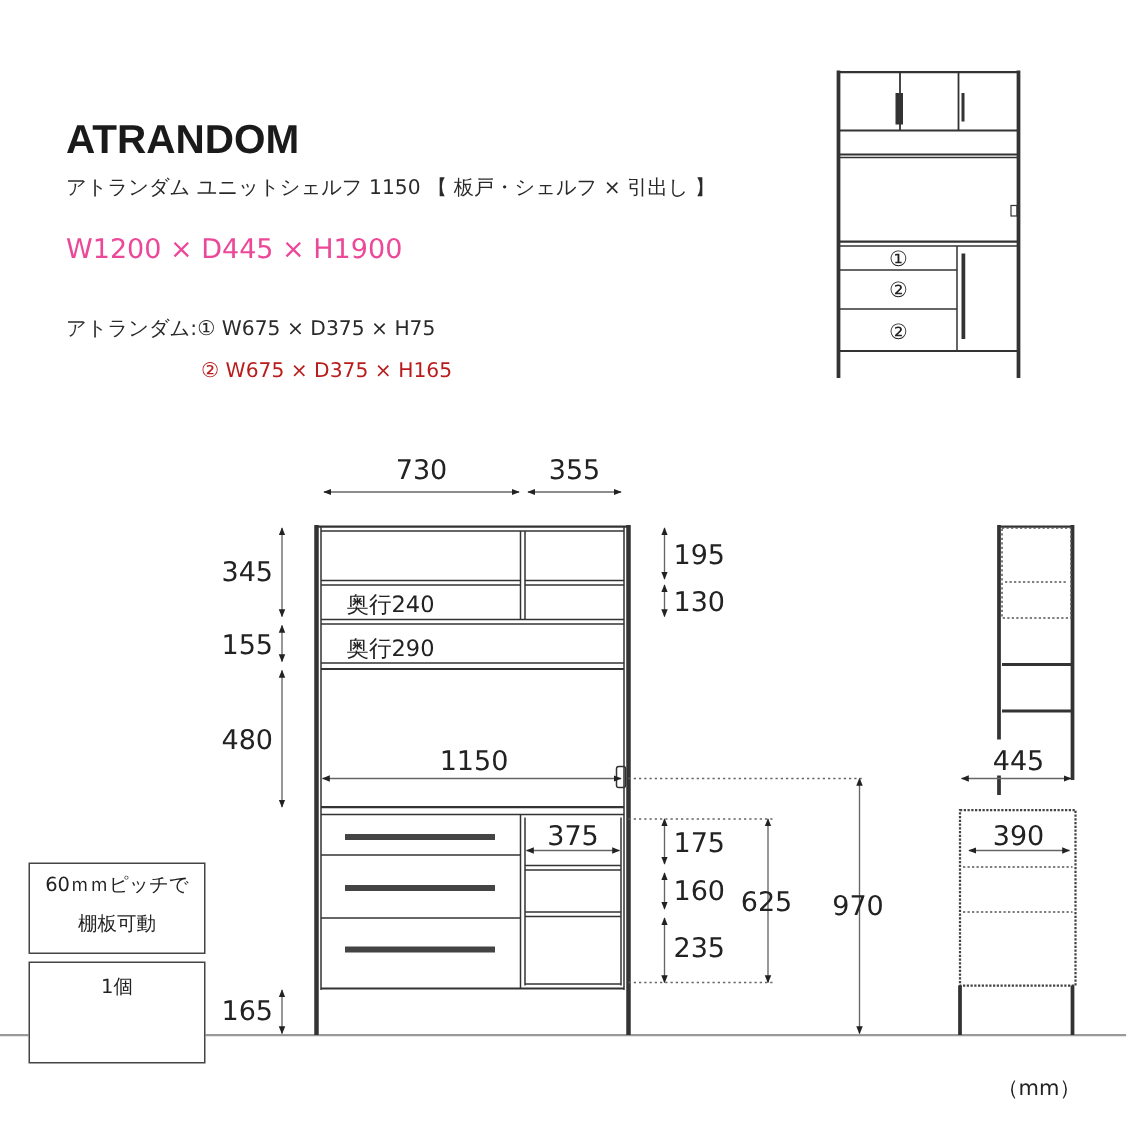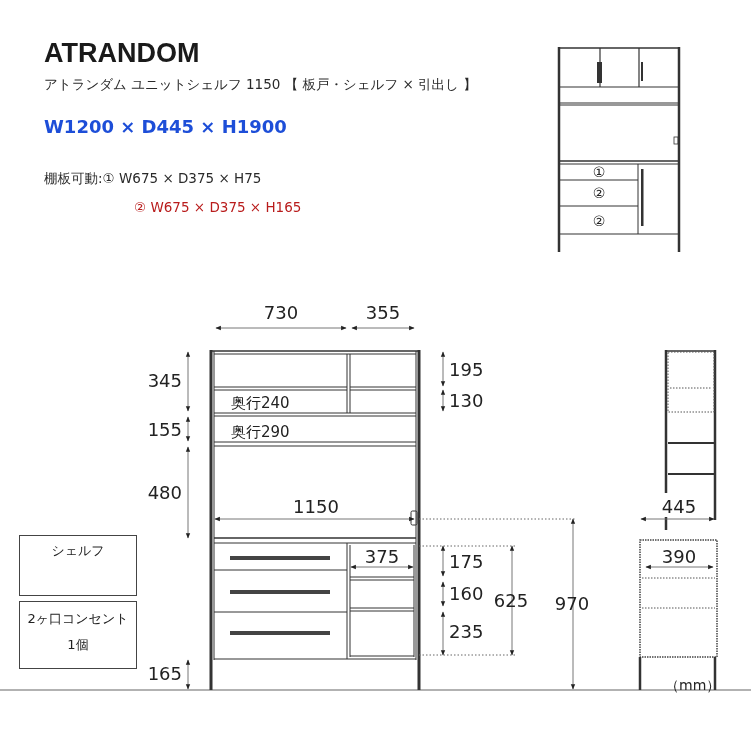--- a/index.html
+++ b/index.html
@@ -1,34 +1,34 @@
 <!DOCTYPE html>
 <html><head>
 <meta charset="utf-8">
 <style>
   html, body { margin: 0; padding: 0; background: #ffffff; }
   body { width: 751px; height: 751px; position: relative; overflow: hidden; font-family: "DejaVu Sans", sans-serif; color: #222; }
-  .abs { position: absolute; }
+  .abs { position: absolute; margin-top: 40px; }
   .title { left: 44px; top: 38px; font-family: "Liberation Sans", sans-serif; font-weight: bold; font-size: 27px; letter-spacing: 0px; color: #1a1a1a; }
   .subtitle { left: 44px; top: 76px; font-size: 13.5px; color: #2a2a2a; white-space: nowrap; }
-  .size { left: 44px; top: 116px; font-size: 18px; color: #1d4ed8; white-space: nowrap; font-weight: bold; }
+  .size { left: 44px; top: 116px; font-size: 18px; color: #ec4899; white-space: nowrap; }
   .drawer1 { left: 44px; top: 170px; font-size: 13.5px; color: #2a2a2a; white-space: nowrap; }
   .drawer2 { left: 134px; top: 199px; font-size: 13.5px; color: #b91c1c; white-space: nowrap; }
   .note-box { border: 1.5px solid #444; background: #fff; font-size: 13px; text-align: center; line-height: 26px; color: #222; }
   .unit { left: 665px; top: 677px; font-size: 14px; color: #222; }
   svg { position: absolute; left: 0; top: 0; }
 </style>
 </head>
 <body>
 
 <div class="abs title">ATRANDOM</div>
 <div class="abs subtitle">アトランダム ユニットシェルフ 1150 【 板戸・シェルフ × 引出し 】</div>
 <div class="abs size">W1200 × D445 × H1900</div>
 <div class="abs drawer1">
-  <span>棚板可動:</span><span>①</span>
+  <span>アトランダム:</span><span>①</span>
   <span>W675 × D375 × H75</span>
 </div>
 <div class="abs drawer2">
   <span>②</span>
   <span>W675 × D375 × H165</span>
 </div>
 
 <svg width="751" height="751" viewBox="0 0 751 751">
   <defs>
     <marker id="ah" viewBox="0 0 10 10" refX="9" refY="5" markerWidth="6" markerHeight="6" orient="auto-start-reverse">
@@ -182,20 +182,20 @@
     <line x1="641" y1="519" x2="714" y2="519" marker-start="url(#ah)" marker-end="url(#ah)"></line>
     <line x1="646" y1="567" x2="713" y2="567" marker-start="url(#ah)" marker-end="url(#ah)"></line>
   </g>
   <g font-family="DejaVu Sans, sans-serif" font-size="18" fill="#222">
     <text x="679" y="513" text-anchor="middle">445</text>
     <text x="679" y="563" text-anchor="middle">390</text>
   </g>
 </svg>
 
 <div class="abs note-box" style="left:19px; top:535px; width:116px; height:57px; padding-top:2px;">
-  <div>シェルフ</div>
+  <div>60ｍｍピッチで</div>
+  <div>棚板可動</div>
 </div>
 <div class="abs note-box" style="left:19px; top:601px; width:116px; height:62px; padding-top:4px;">
-  <div>2ヶ口コンセント</div>
   <div>1個</div>
 </div>
 
 <div class="abs unit">（mm）</div>
 
 </body></html>

